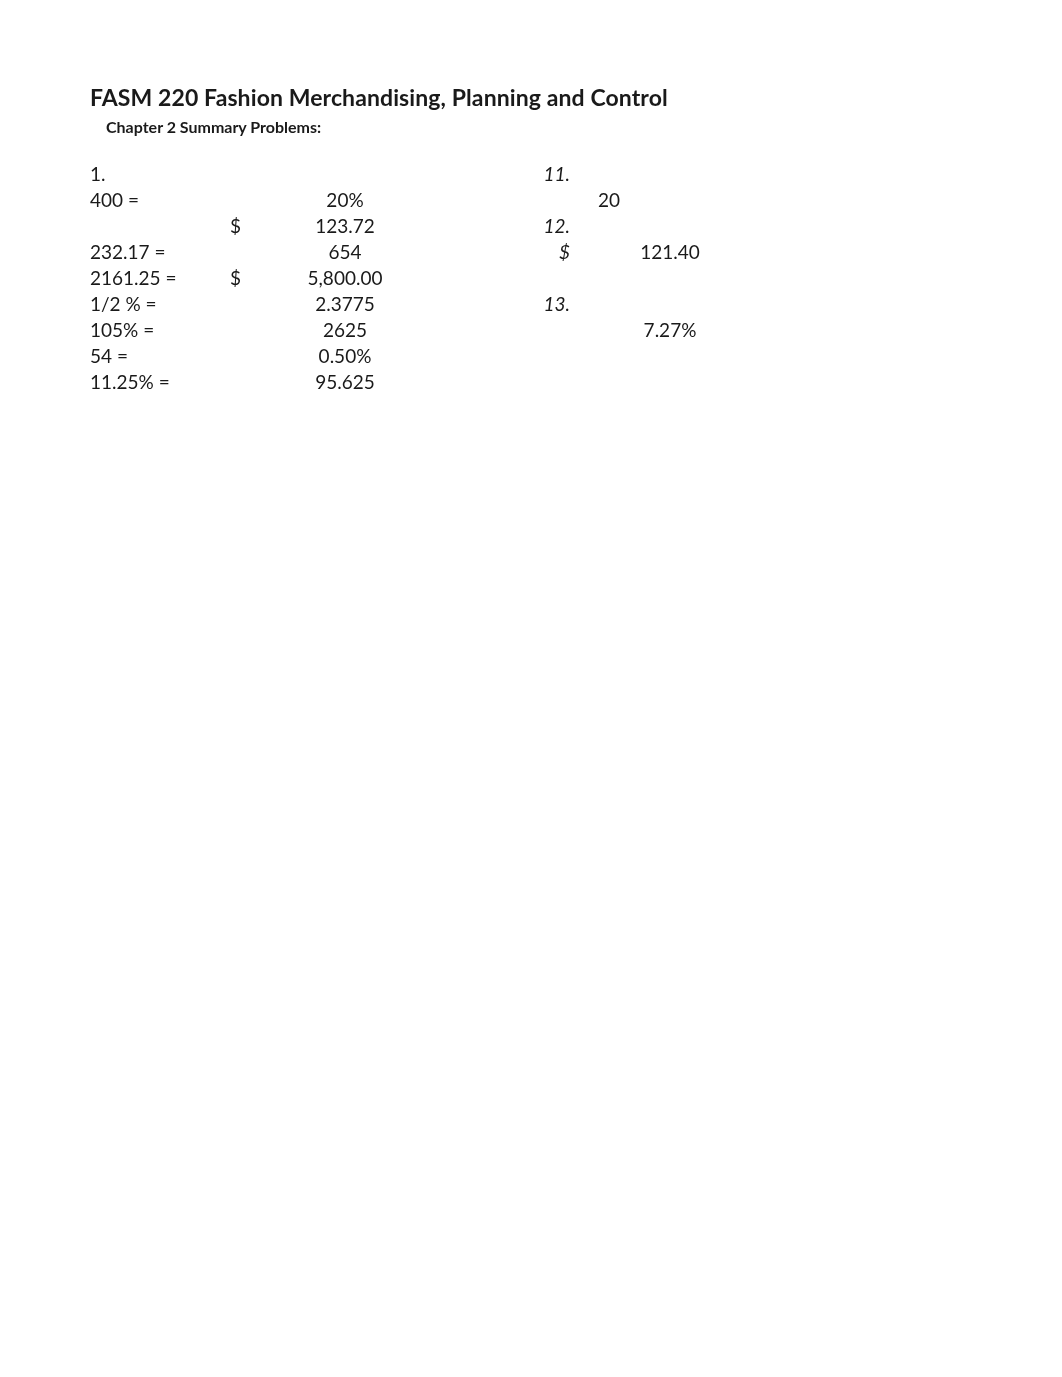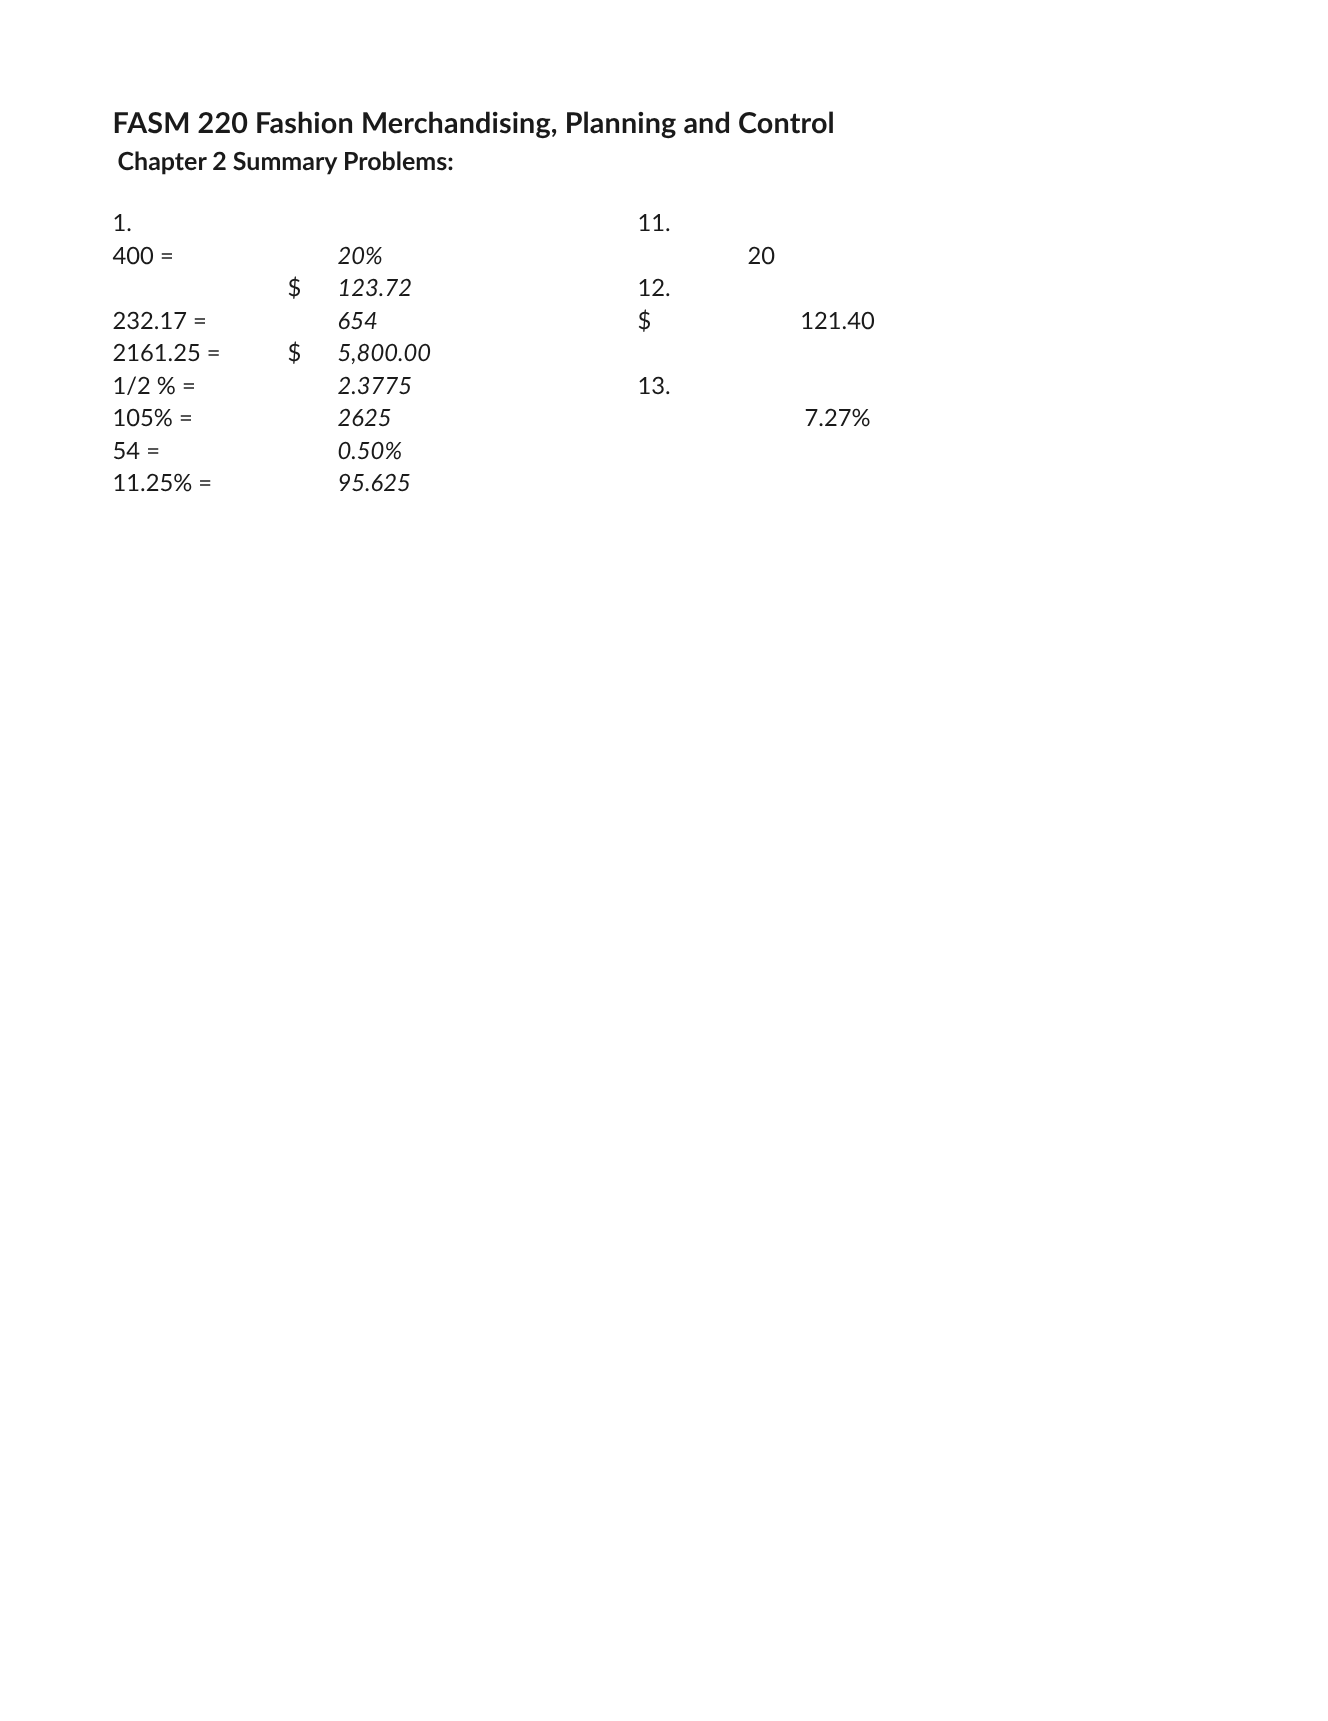--- a/index.html
+++ b/index.html
@@ -25,37 +25,37 @@
   }
   .subtitle {
     font-weight: 700;
     font-size: 23px;
     line-height: 1.35;
     letter-spacing: 0.1px;
     margin: 0 0 28px 0;
   }
   .section-head {
     font-weight: 700;
-    font-size: 20px;
-    margin: 0 0 24px 4px;
+    font-size: 16px;
+    margin: 0 0 24px 16px;
   }
   .data-table {
     border-collapse: collapse;
     font-size: 19px;
     line-height: 1.0;
   }
   .data-table td {
     padding: 3.5px 0;
     vertical-align: baseline;
   }
   .col-a { width: 140px; text-align: left; }
   .col-b { width: 40px;  text-align: left; }
-  .col-c { width: 150px; text-align: left; font-style: italic; }
+  .col-c { width: 150px; text-align: center; }
   .col-gap { width: 90px; }
-  .col-d { width: 60px;  text-align: left; }
+  .col-d { width: 60px;  text-align: right; font-style: italic; }
   .col-e { width: 50px;  text-align: right; }
   .col-f { width: 100px; text-align: center; }
 </style>
 </head>
 <body>
 
 <div class="page">
 
   <h1 class="title">FASM 220 Fashion Merchandising, Planning and Control</h1>
 

